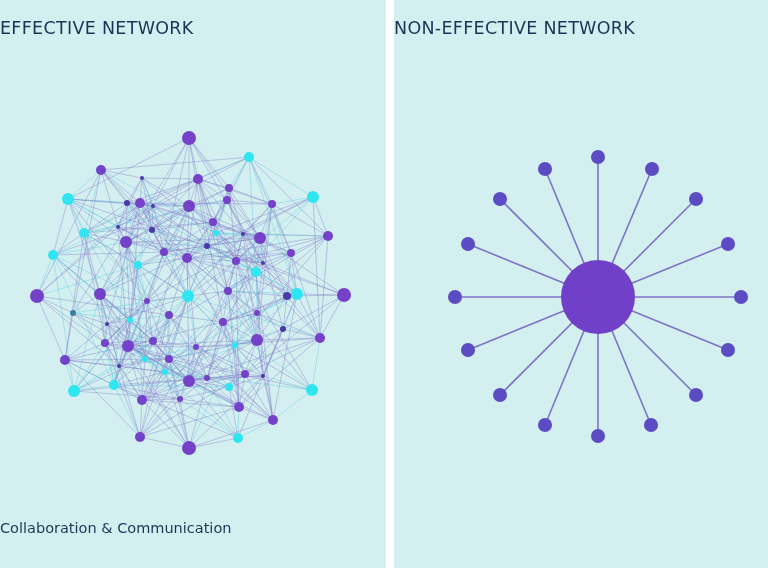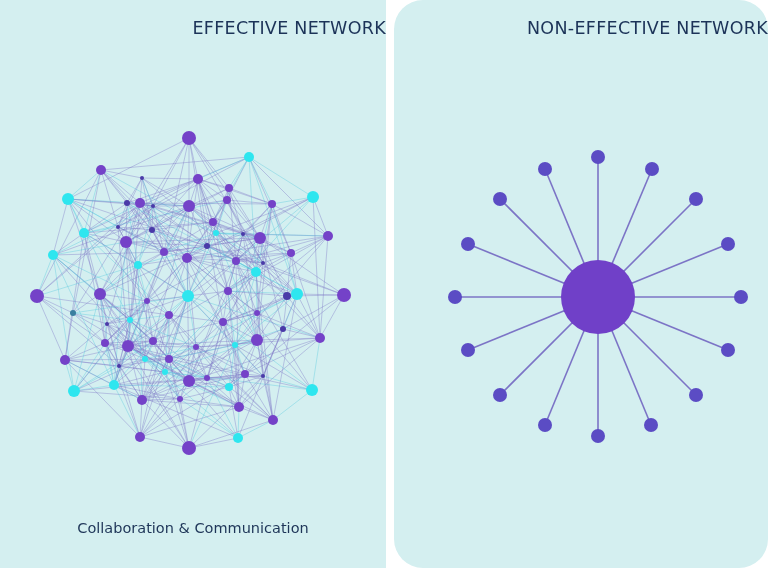--- a/index.html
+++ b/index.html
@@ -1,21 +1,21 @@
 <!DOCTYPE html>
 <html><head>
 <meta charset="utf-8">
 <style>
   html, body { margin:0; padding:0; }
   body { width:768px; height:571px; background:#ffffff; position:relative; overflow:hidden; font-family:"DejaVu Sans", sans-serif; }
   .panel { position:absolute; top:0; height:568px; background:#d4eff0; }
   .panel.left { left:0; width:386px; }
-  .panel.right { left:394px; width:374px;border-radius:29px; }
-  .title { position:absolute; top:18px; width:100%; text-align:right; color:#1c3358; font-size:17.5px; font-weight:500; letter-spacing:0.3px; }
-  .caption { position:absolute; top:520px; width:100%; text-align:center; color:#1e3558; font-size:14.5px; }
+  .panel.right { left:394px; width:374px; }
+  .title { position:absolute; top:18px; width:100%; text-align:left; color:#1c3358; font-size:17.5px; font-weight:500; letter-spacing:0.3px; }
+  .caption { position:absolute; top:520px; width:100%; text-align:left; color:#1e3558; font-size:14.5px; }
   svg { position:absolute; top:0; left:0; }
 </style>
 </head>
 <body>
 
 <div class="panel left">
   <div class="title">EFFECTIVE NETWORK</div>
   <div class="caption">Collaboration &amp; Communication</div>
 </div>
 <div class="panel right">

